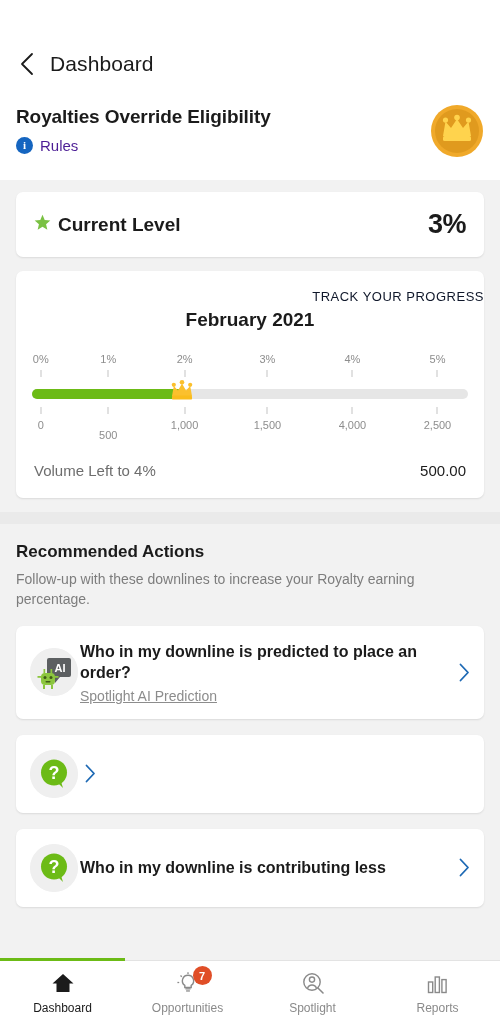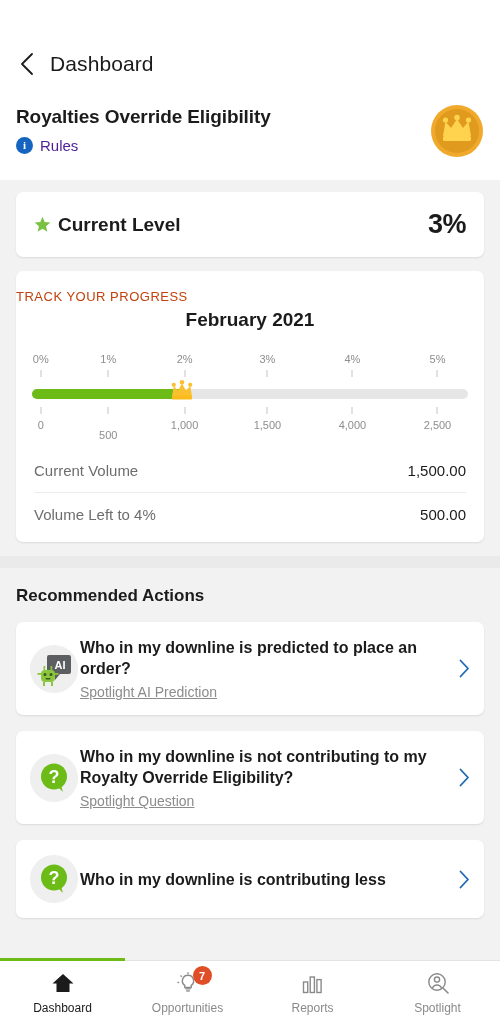--- a/index.html
+++ b/index.html
@@ -88,31 +88,31 @@
     margin: 0 16px;
     box-shadow: 0 1px 2px rgba(0,0,0,.10);
   }
 
   
   .level-card {
     margin-top: 12px;
     padding: 17px 18px;
     display: flex; align-items: center; justify-content: space-between;
   }
-  .level-left { display: flex; align-items: center; }
+  .level-left { display: flex; }
   .star-icon { width: 17px; height: 17px; margin-right: 7px; }
   .level-label { font-size: 19px; font-weight: bold; color: #1b1b1b; }
   .level-value { font-size: 27px; font-weight: bold; color: #1b1b1b; letter-spacing: -.5px; }
 
   
   .progress-card { margin-top: 14px; padding: 18px 0 6px 0; }
   .track-kicker {
-    text-align: left;
+    text-align: right;
     font-size: 13px;
-    color: #c2410c;
+    color: #0f172a;
     letter-spacing: .5px;
   }
   .track-month {
     text-align: center;
     font-size: 19px;
     font-weight: bold;
     color: #1b1b1b;
     margin-top: 5px;
   }
 
@@ -343,34 +343,31 @@
             <div class="tick-label" style="left: 17.5%; margin-top: 10px;">500</div>
             <div class="tick-label" style="left: 35%;">1,000</div>
             <div class="tick-label" style="left: 54%;">1,500</div>
             <div class="tick-label" style="left: 73.5%;">4,000</div>
             <div class="tick-label" style="left: 93%;">2,500</div>
           </div>
       </div>
 
       <div class="vol-rows" id="vol-rows">
           <div class="vol-row">
-            <span class="vol-label">Current Volume</span>
-            <span class="vol-value">1,500.00</span>
-          </div>
-          <div class="vol-row">
             <span class="vol-label">Volume Left to 4%</span>
             <span class="vol-value">500.00</span>
           </div>
         </div>
     </div>
 
     <div class="section-divider"></div>
 
     <div class="rec-head">
       <div class="rec-title">Recommended Actions</div>
+      <div class="rec-sub">Follow-up with these downlines to increase your Royalty earning percentage.</div>
     </div>
 
     <div id="rec-cards">
         <div class="rec-card">
           <div class="rec-avatar">
             <svg viewBox="0 0 48 48">
   <circle cx="24" cy="24" r="24" fill="#efefef"></circle>
   <path d="M19 10 h20 a2 2 0 0 1 2 2 v15 a2 2 0 0 1 -2 2 h-9 l-5 6 v-6 h-6 a2 2 0 0 1 -2 -2 v-15 a2 2 0 0 1 2 -2 z" fill="#5c5f61"></path>
   <text x="30" y="24" font-size="11" font-weight="bold" fill="#ffffff" text-anchor="middle" font-family="Liberation Sans, sans-serif">AI</text>
   <rect x="11" y="25" width="14" height="12" rx="4" fill="#8cc63f"></rect>
@@ -397,24 +394,20 @@
         </div>
         <div class="rec-card">
           <div class="rec-avatar">
             <svg viewBox="0 0 48 48">
   <circle cx="24" cy="24" r="24" fill="#efefef"></circle>
   <circle cx="24" cy="22.5" r="13" fill="#6cbb16"></circle>
   <path d="M27 32 L33 38 L30.5 30 Z" fill="#6cbb16"></path>
   <text x="24" y="29" font-size="18" font-weight="bold" fill="#ffffff" text-anchor="middle" font-family="Liberation Sans, sans-serif">?</text>
 </svg>
           </div>
-          <div class="rec-text">
-            <div class="rec-q">Who in my downline is not contributing to my Royalty Override Eligibility?</div>
-            <div class="rec-type">Spotlight Question</div>
-          </div>
           <div class="rec-chevron">
             <svg width="11" height="19" viewBox="0 0 11 19">
   <polyline points="1.5,1.5 9,9.5 1.5,17.5" fill="none" stroke="#1d69b4" stroke-width="1.8" stroke-linecap="round" stroke-linejoin="round"></polyline>
 </svg>
           </div>
         </div>
         <div class="rec-card">
           <div class="rec-avatar">
             <svg viewBox="0 0 48 48">
   <circle cx="24" cy="24" r="24" fill="#efefef"></circle>
@@ -458,33 +451,33 @@
       <line x1="19.4" y1="4.5" x2="18.1" y2="5.8" stroke="#8a8a8a" stroke-width="1.3"></line>
       <line x1="22.5" y1="11.5" x2="20.7" y2="11.5" stroke="#8a8a8a" stroke-width="1.3"></line>
             </svg>
             <span class="badge">7</span>
           </div>
           <div class="tab-label">Opportunities</div>
         </div>
         <div class="tab">
           <div class="tab-icon">
             <svg width="24" height="24" viewBox="0 0 24 24">
-      <rect x="2.5" y="11" width="4.2" height="10.5" fill="none" stroke="#8a8a8a" stroke-width="1.4"></rect>
-      <rect x="9.2" y="6" width="4.2" height="15.5" fill="none" stroke="#8a8a8a" stroke-width="1.4"></rect>
-      <rect x="15.9" y="8.6" width="4.2" height="12.9" fill="none" stroke="#8a8a8a" stroke-width="1.4"></rect>
-            </svg>
-          </div>
-          <div class="tab-label">Reports</div>
-        </div>
-        <div class="tab">
-          <div class="tab-icon">
-            <svg width="24" height="24" viewBox="0 0 24 24">
       <circle cx="11" cy="11" r="8.2" fill="none" stroke="#8a8a8a" stroke-width="1.4"></circle>
       <circle cx="11" cy="8.6" r="2.6" fill="none" stroke="#8a8a8a" stroke-width="1.4"></circle>
       <path d="M6.6 17.2 a4.6 4.6 0 0 1 8.8 0" fill="none" stroke="#8a8a8a" stroke-width="1.4"></path>
       <line x1="17.2" y1="17.2" x2="22" y2="22" stroke="#8a8a8a" stroke-width="1.6" stroke-linecap="round"></line>
             </svg>
           </div>
           <div class="tab-label">Spotlight</div>
         </div>
+        <div class="tab">
+          <div class="tab-icon">
+            <svg width="24" height="24" viewBox="0 0 24 24">
+      <rect x="2.5" y="11" width="4.2" height="10.5" fill="none" stroke="#8a8a8a" stroke-width="1.4"></rect>
+      <rect x="9.2" y="6" width="4.2" height="15.5" fill="none" stroke="#8a8a8a" stroke-width="1.4"></rect>
+      <rect x="15.9" y="8.6" width="4.2" height="12.9" fill="none" stroke="#8a8a8a" stroke-width="1.4"></rect>
+            </svg>
+          </div>
+          <div class="tab-label">Reports</div>
+        </div>
       </div>
   </div>
 </div>
 
 </body></html>

